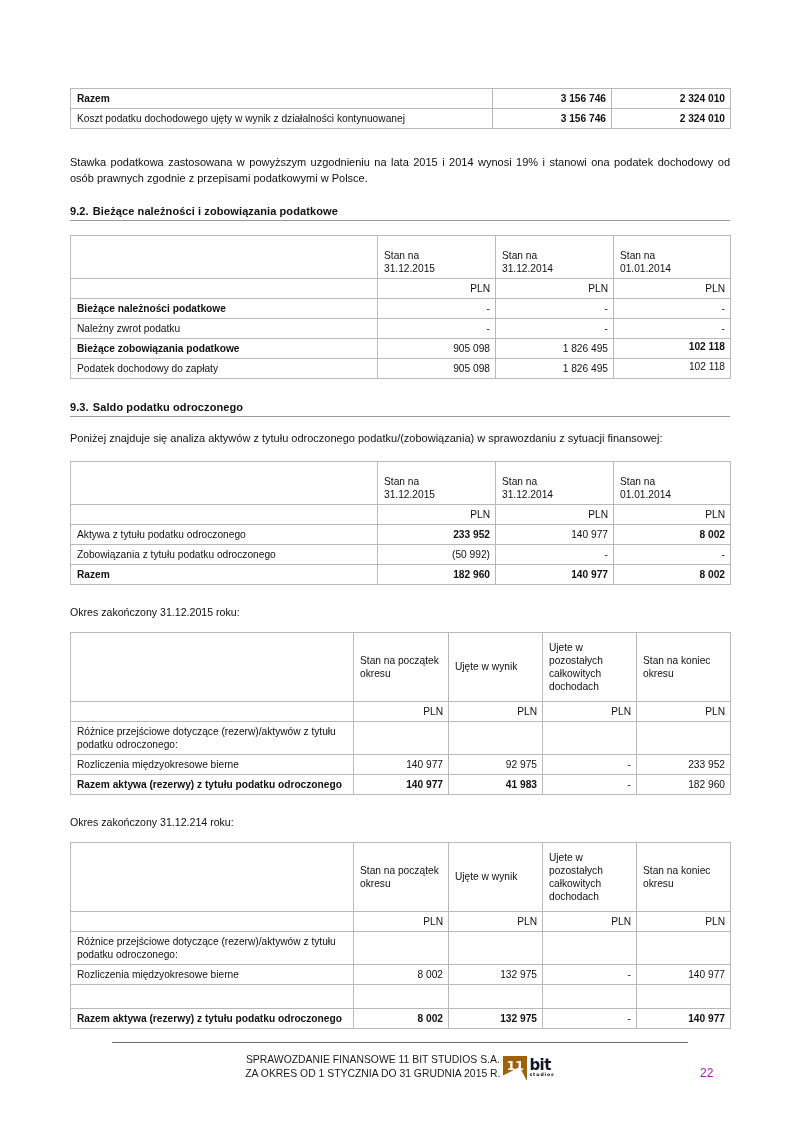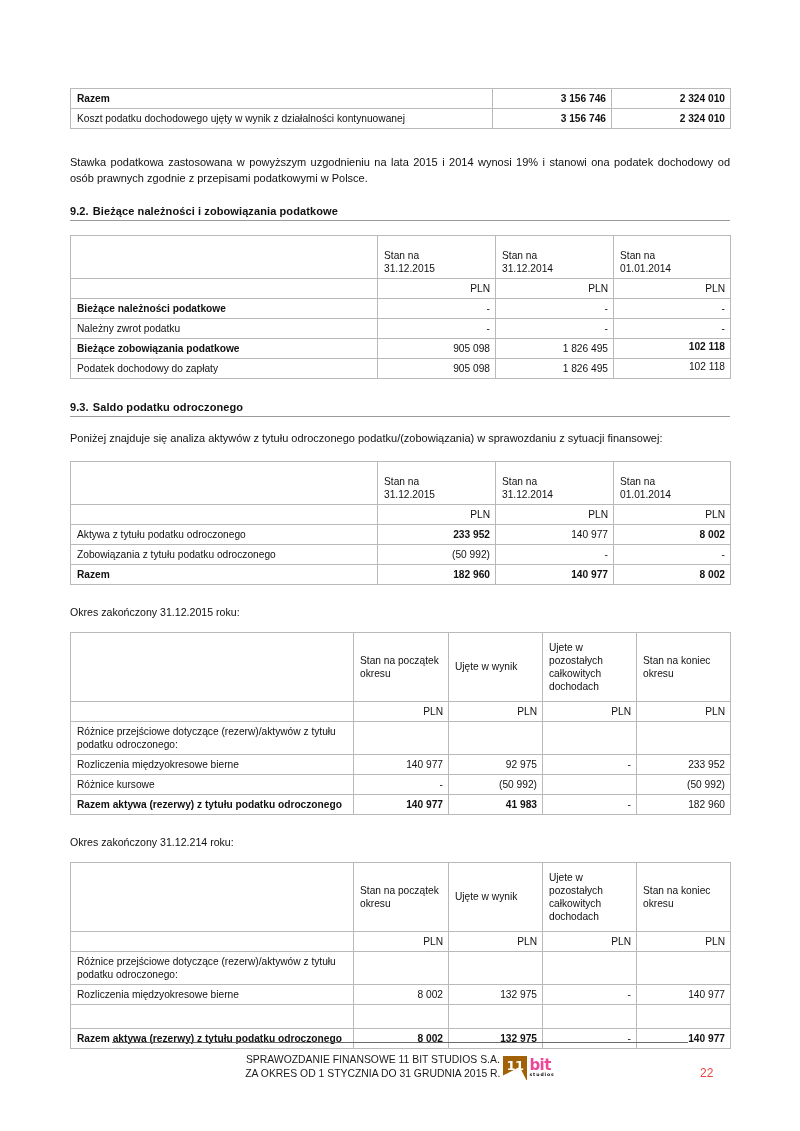--- a/index.html
+++ b/index.html
@@ -159,39 +159,39 @@
     display: flex;
     flex-direction: column;
     justify-content: center;
     height: 24px;
     padding-left: 1px;
   }
   .logo-bit {
     font-size: 15px;
     font-weight: bold;
     line-height: 0.95;
-    color: #ec4899;
+    color: #0f172a;
     letter-spacing: -0.6px;
     font-family: "DejaVu Sans", sans-serif;
   }
   .logo-studios {
     font-size: 4.6px;
     font-weight: bold;
     line-height: 1;
     letter-spacing: 0.9px;
     color: #111;
     margin-top: 1px;
     font-family: "DejaVu Sans", sans-serif;
   }
   .page-no {
     position: absolute;
     left: 700px;
     top: 1066px;
     font-size: 12px;
-    color: #ef4444;
+    color: #a21caf;
   }
 </style>
 </head>
 <body>
 
 <div class="page">
   <div class="content">
 
     <table class="fin">
       <colgroup>
@@ -378,27 +378,20 @@
           <td class="num"></td>
           <td class="num"></td>
           <td class="num"></td>
         </tr>
         <tr>
           <td class="lbl">Rozliczenia międzyokresowe bierne</td>
           <td class="num vsep-strong">140 977</td>
           <td class="num">92 975</td>
           <td class="num">-</td>
           <td class="num">233 952</td>
-        </tr>
-        <tr>
-          <td class="lbl">Różnice kursowe</td>
-          <td class="num vsep-strong">-</td>
-          <td class="num">(50 992)</td>
-          <td class="num"></td>
-          <td class="num">(50 992)</td>
         </tr>
         <tr>
           <td class="lbl b">Razem aktywa (rezerwy) z tytułu podatku odroczonego</td>
           <td class="num b vsep-strong">140 977</td>
           <td class="num b">41 983</td>
           <td class="num">-</td>
           <td class="num">182 960</td>
         </tr>
       </tbody>
     </table>

